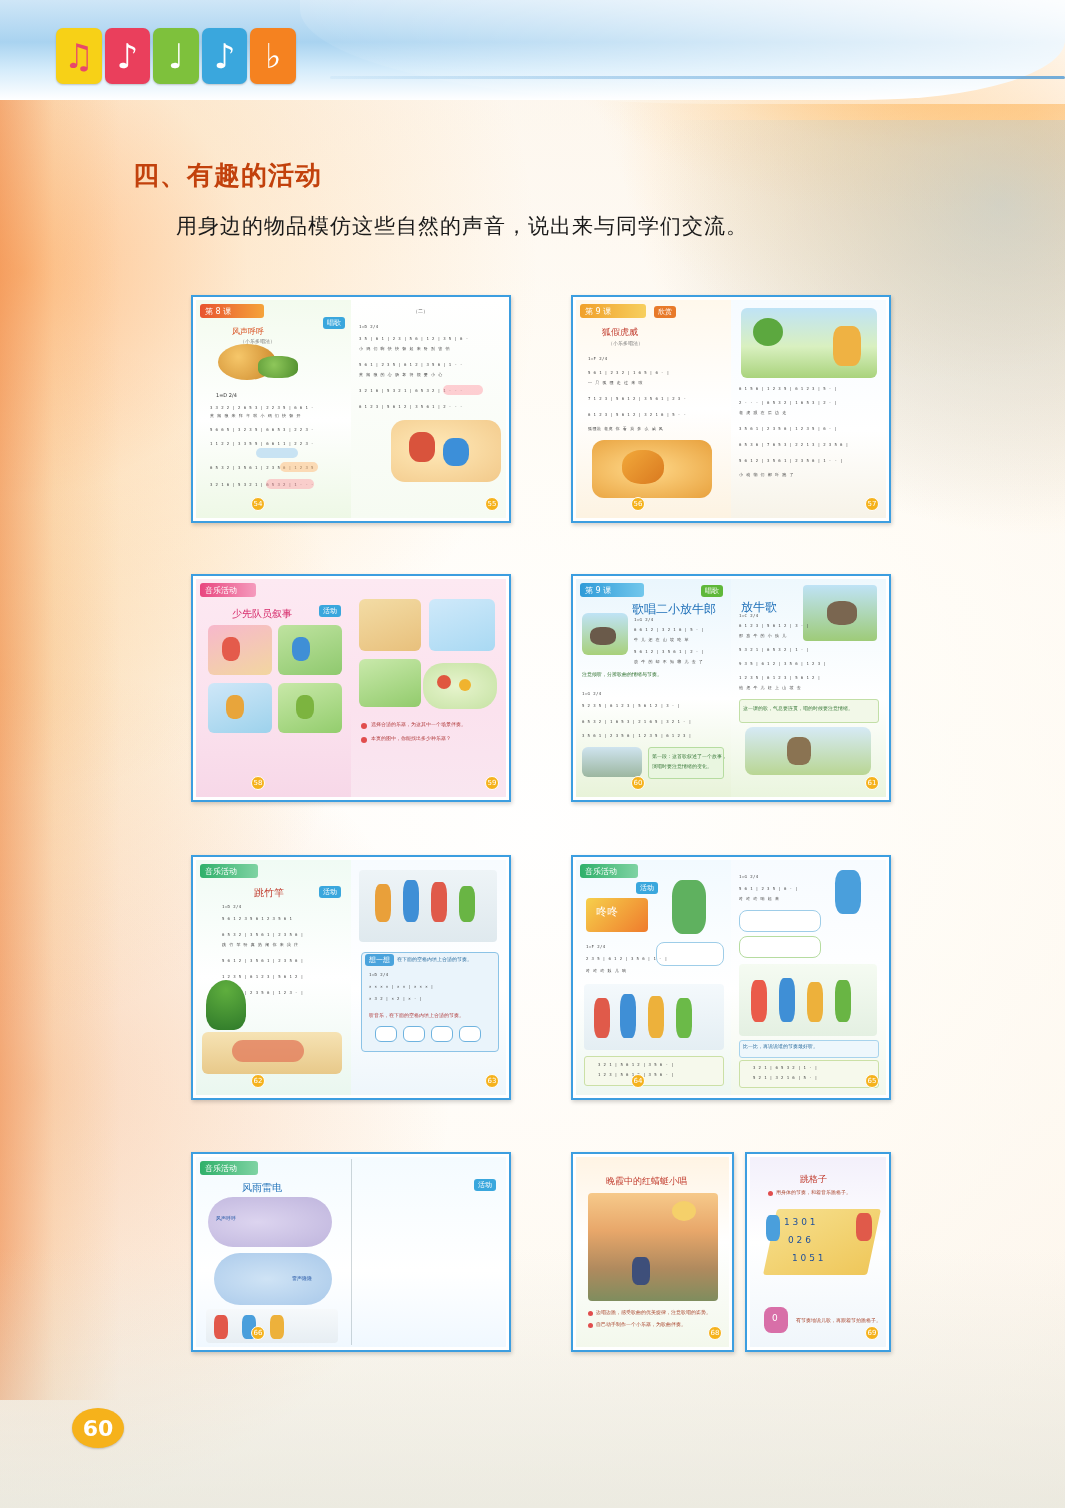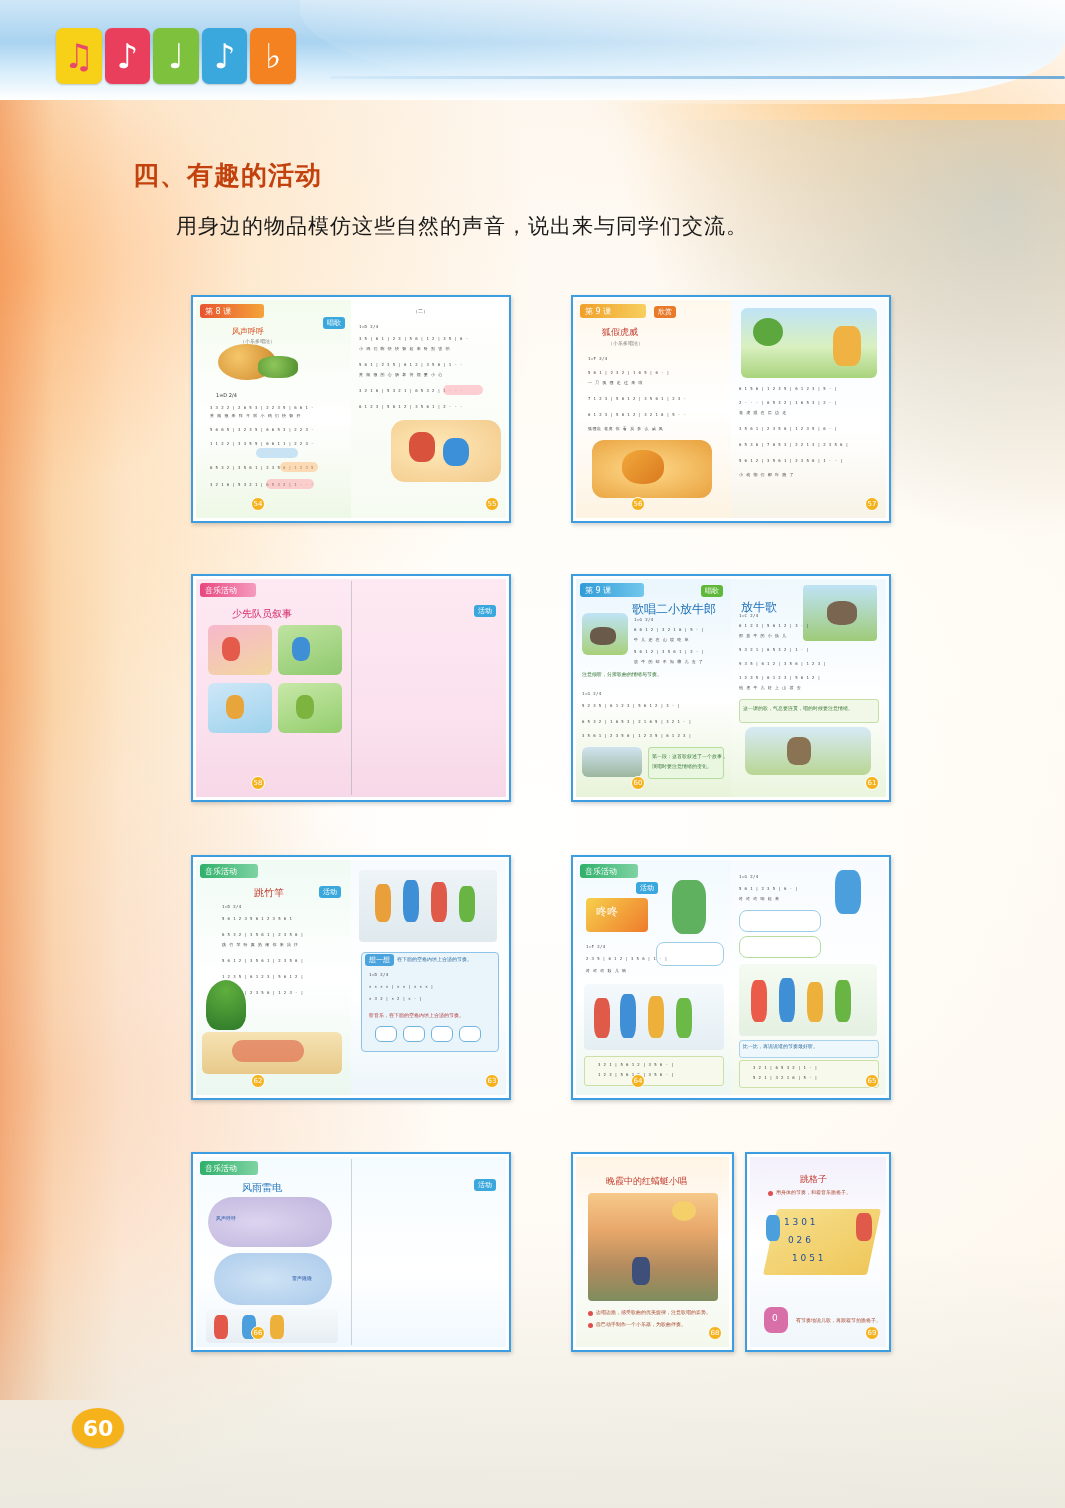--- a/index.html
+++ b/index.html
@@ -202,20 +202,33 @@
       <div class="rrect" style="left:82px;top:46px;width:64px;height:50px;background:linear-gradient(160deg,#bfe3a0,#8fc96e);"></div>
       <div class="rrect" style="left:12px;top:104px;width:64px;height:50px;background:linear-gradient(160deg,#cfe7f8,#9dd2ec);"></div>
       <div class="rrect" style="left:82px;top:104px;width:64px;height:50px;background:linear-gradient(160deg,#c8e8a8,#93cd6d);"></div>
       <div class="blob" style="left:26px;top:58px;width:18px;height:24px;background:#e45b4b;border-radius:40%;"></div>
       <div class="blob" style="left:96px;top:58px;width:18px;height:24px;background:#3f8fd6;border-radius:40%;"></div>
       <div class="blob" style="left:30px;top:116px;width:18px;height:24px;background:#e8a53b;border-radius:40%;"></div>
       <div class="blob" style="left:100px;top:116px;width:18px;height:24px;background:#7cb43f;border-radius:40%;"></div>
       <div class="pagenum" style="left:7px;bottom:7px;">58</div>
     </div>
     <div class="divider"></div>
+    <div class="half" style="background:linear-gradient(180deg,#fde9f2,#fbe2ee 60%,#f9e6f0);">
+      <div class="rrect" style="left:8px;top:20px;width:62px;height:52px;background:linear-gradient(160deg,#f3dca5,#e8c07c);"></div>
+      <div class="rrect" style="left:78px;top:20px;width:66px;height:52px;background:linear-gradient(160deg,#cfe9fa,#a9d9f3);"></div>
+      <div class="rrect" style="left:8px;top:80px;width:62px;height:48px;background:linear-gradient(160deg,#c9e9ab,#92cb6c);"></div>
+      <div class="blob" style="left:72px;top:84px;width:74px;height:46px;background:radial-gradient(ellipse at 45% 50%,#e7f4cd,#c5e2a3);border-radius:20px;"></div>
+      <div class="blob" style="left:86px;top:96px;width:14px;height:14px;background:#e0573f;"></div>
+      <div class="blob" style="left:108px;top:100px;width:12px;height:12px;background:#f0b32e;"></div>
+      <div class="blob" style="left:10px;top:144px;width:6px;height:6px;background:#e14d4d;"></div>
+      <div class="sm-note" style="left:20px;top:142px;color:#b03a3a;">选择合适的乐器，为这其中一个场景伴奏。</div>
+      <div class="blob" style="left:10px;top:158px;width:6px;height:6px;background:#e14d4d;"></div>
+      <div class="sm-note" style="left:20px;top:156px;color:#b03a3a;">本页的图中，你能找出多少种乐器？</div>
+      <div class="pagenum" style="right:7px;bottom:7px;">59</div>
+    </div>
   </div>
 </div>
 
 <div class="thumb" style="left:571px;top:574px;width:320px;height:228px;">
   <div class="spread">
     <div class="half" style="background:linear-gradient(180deg,#eaf6fd,#ffffff 55%,#e8f3d9);">
       <div class="mini-header" style="background:linear-gradient(90deg,#2f9bd8,#72c7ec);width:54px;">
         <span>第 9 课</span>
       </div>
       <div class="mini-badge" style="right:8px;top:6px;background:#5fb83a;">

